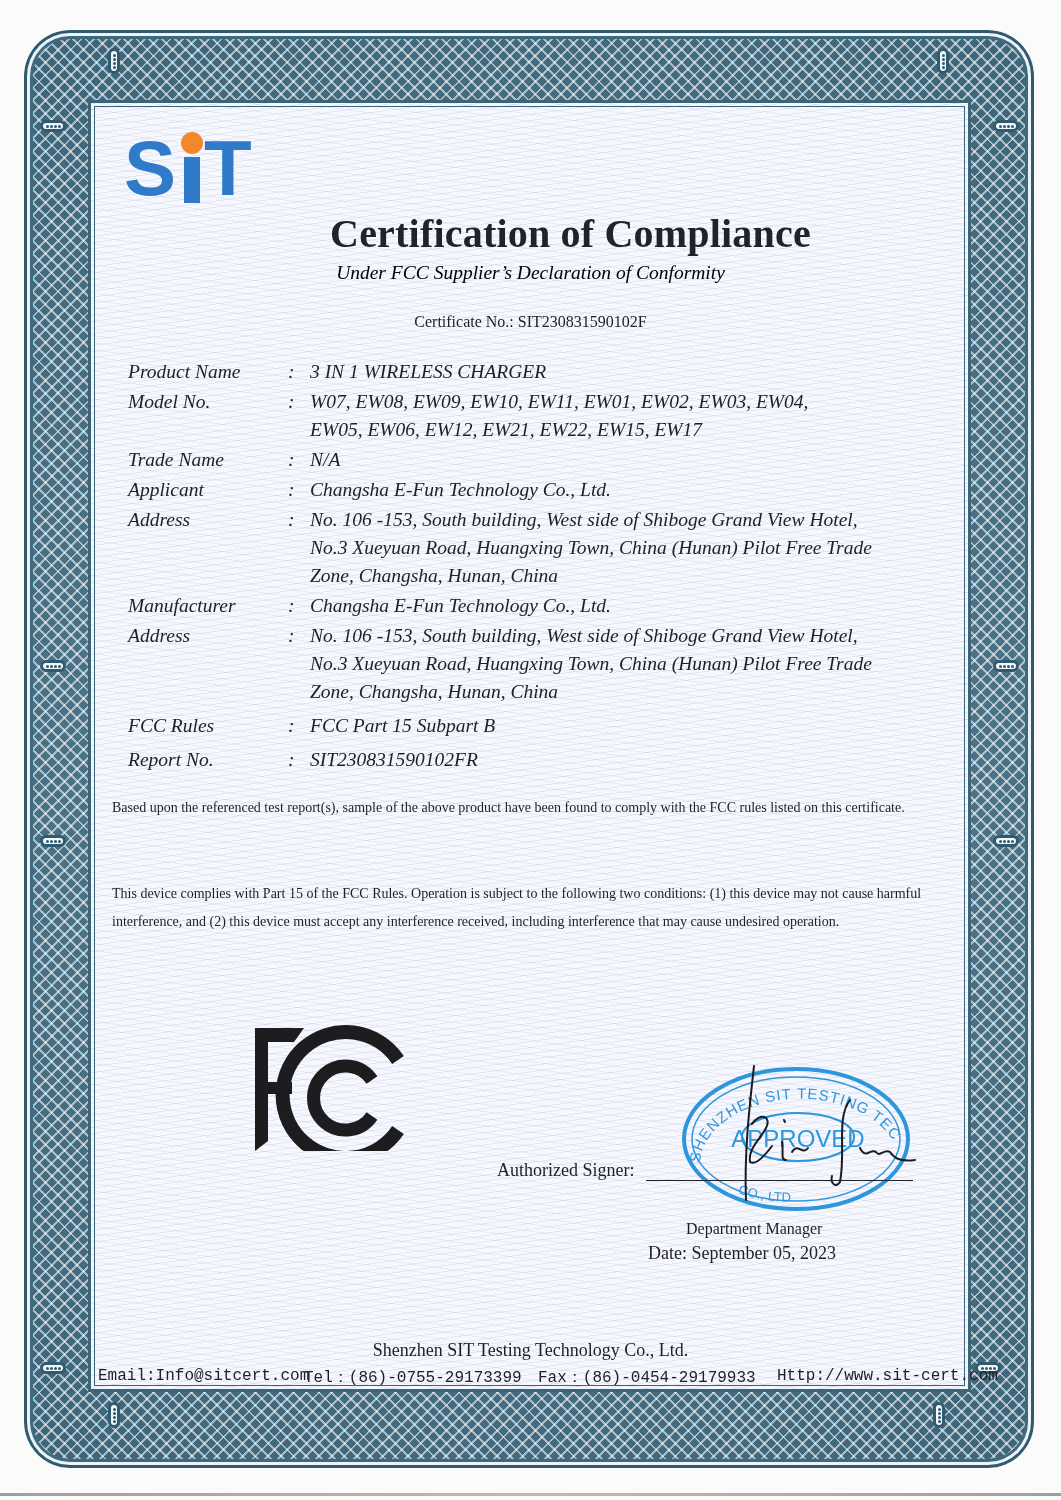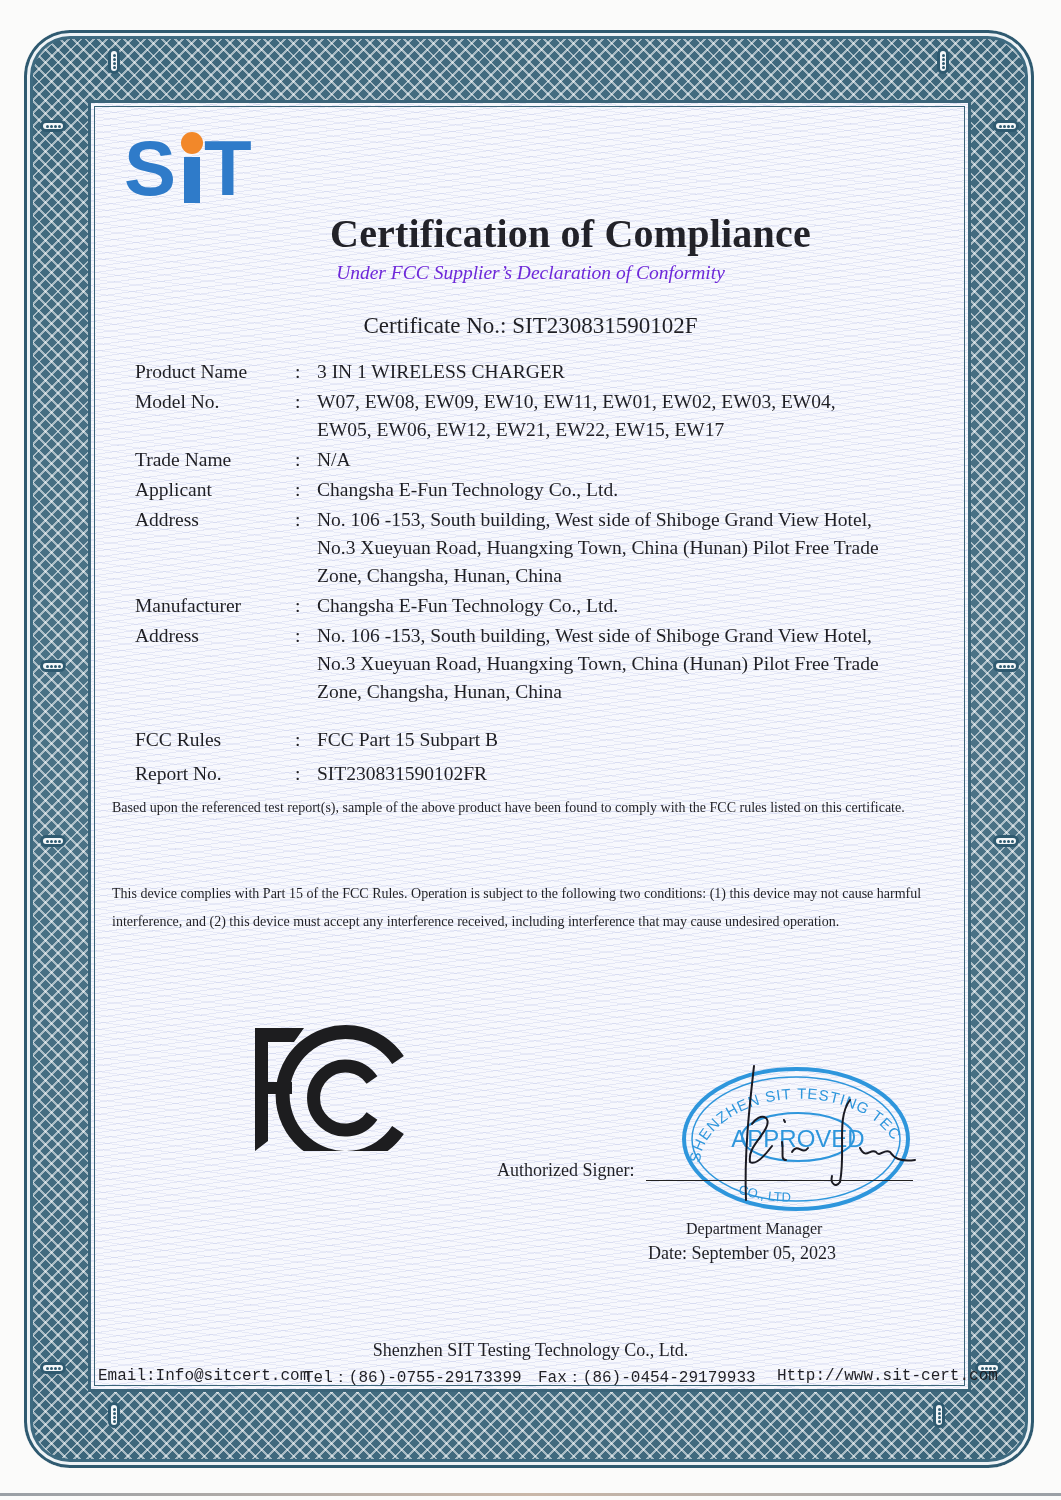--- a/index.html
+++ b/index.html
@@ -50,26 +50,26 @@
   .logo .s { left: 0; }
   .logo .i-stem { left: 60px; bottom: 4px; width: 16px; height: 46px; background: #2f7bc9; }
   .logo .dot { left: 57px; top: 0; width: 22px; height: 22px; border-radius: 50%; background: #f2882a; position: absolute; }
   .logo .t { left: 80px; }
   .title {
     position: absolute; left: 0; width: 1061px; top: 210px; text-align: center;
     font-size: 40px; font-weight: 700; color: #222229; letter-spacing: 0.2px; padding-left: 40px;
   }
   .subtitle {
     position: absolute; left: 0; width: 1061px; top: 262px; text-align: center;
-    font-size: 19.5px; font-style: italic; color: #6d28d9;
+    font-size: 19.5px; font-style: italic; color: #000000;
   }
   .cert-no {
-    position: absolute; left: 0; width: 1061px; top: 313px; text-align: center; font-size: 23px;
-  }
-  .fields { position: absolute; left: 135px; top: 358px; width: 820px; }
+    position: absolute; left: 0; width: 1061px; top: 313px; text-align: center; font-size: 16px;
+  }
+  .fields { position: absolute; left: 128px; top: 358px; width: 820px; font-style: italic; }
   .row { display: flex; font-size: 19.5px; line-height: 28px; }
   .row .lbl { width: 160px; flex-shrink: 0; }
   .row .colon { width: 22px; flex-shrink: 0; }
   .row .val { flex: 1; white-space: pre-line; }
   .row + .row { margin-top: 2px; }
   .para { position: absolute; left: 112px; width: 815px; font-size: 14px; line-height: 28px; }
   .p1 { top: 794px; }
   .p2 { top: 880px; }
   .fcc-logo { position: absolute; left: 246px; top: 1018px; width: 158px; height: 133px; }
   .signer-label { position: absolute; left: 497px; top: 1160px; font-size: 18px; }
@@ -210,21 +210,21 @@
     <span class="colon">:</span>
     <span class="val">Changsha E-Fun Technology Co., Ltd.</span>
   </div>
   <div class="row">
     <span class="lbl">Address</span>
     <span class="colon">:</span>
     <span class="val">No. 106 -153, South building, West side of Shiboge Grand View Hotel,
 No.3 Xueyuan Road, Huangxing Town, China (Hunan) Pilot Free Trade
 Zone, Changsha, Hunan, China</span>
   </div>
-  <div class="row" style="margin-top:20px">
+  <div class="row" style="margin-top:6px">
     <span class="lbl">FCC Rules</span>
     <span class="colon">:</span>
     <span class="val">FCC Part 15 Subpart B</span>
   </div>
   <div class="row" style="margin-top:6px">
     <span class="lbl">Report No.</span>
     <span class="colon">:</span>
     <span class="val">SIT230831590102FR</span>
   </div>
 </div>

